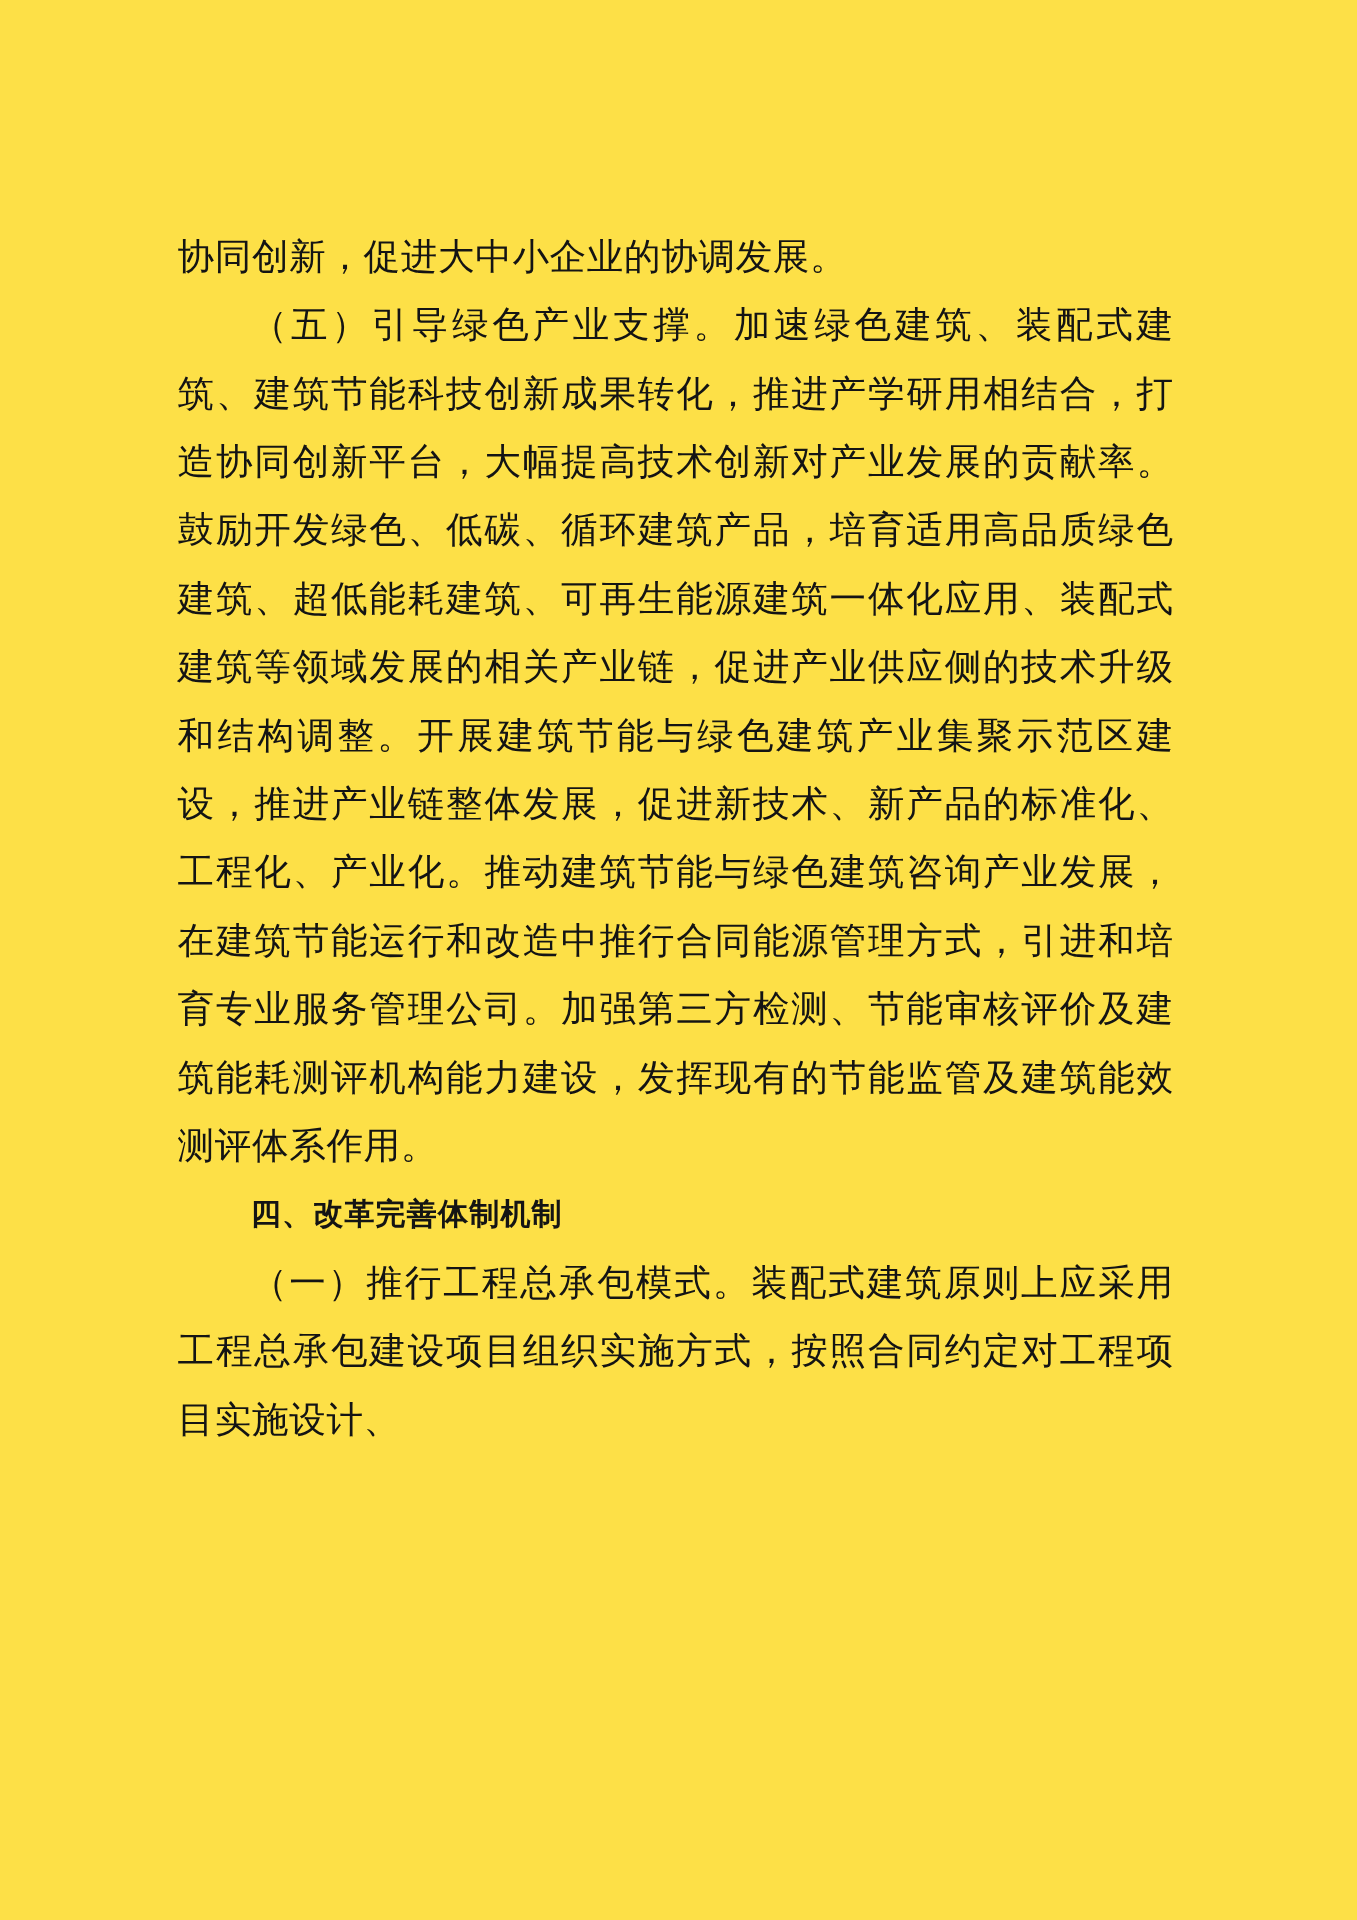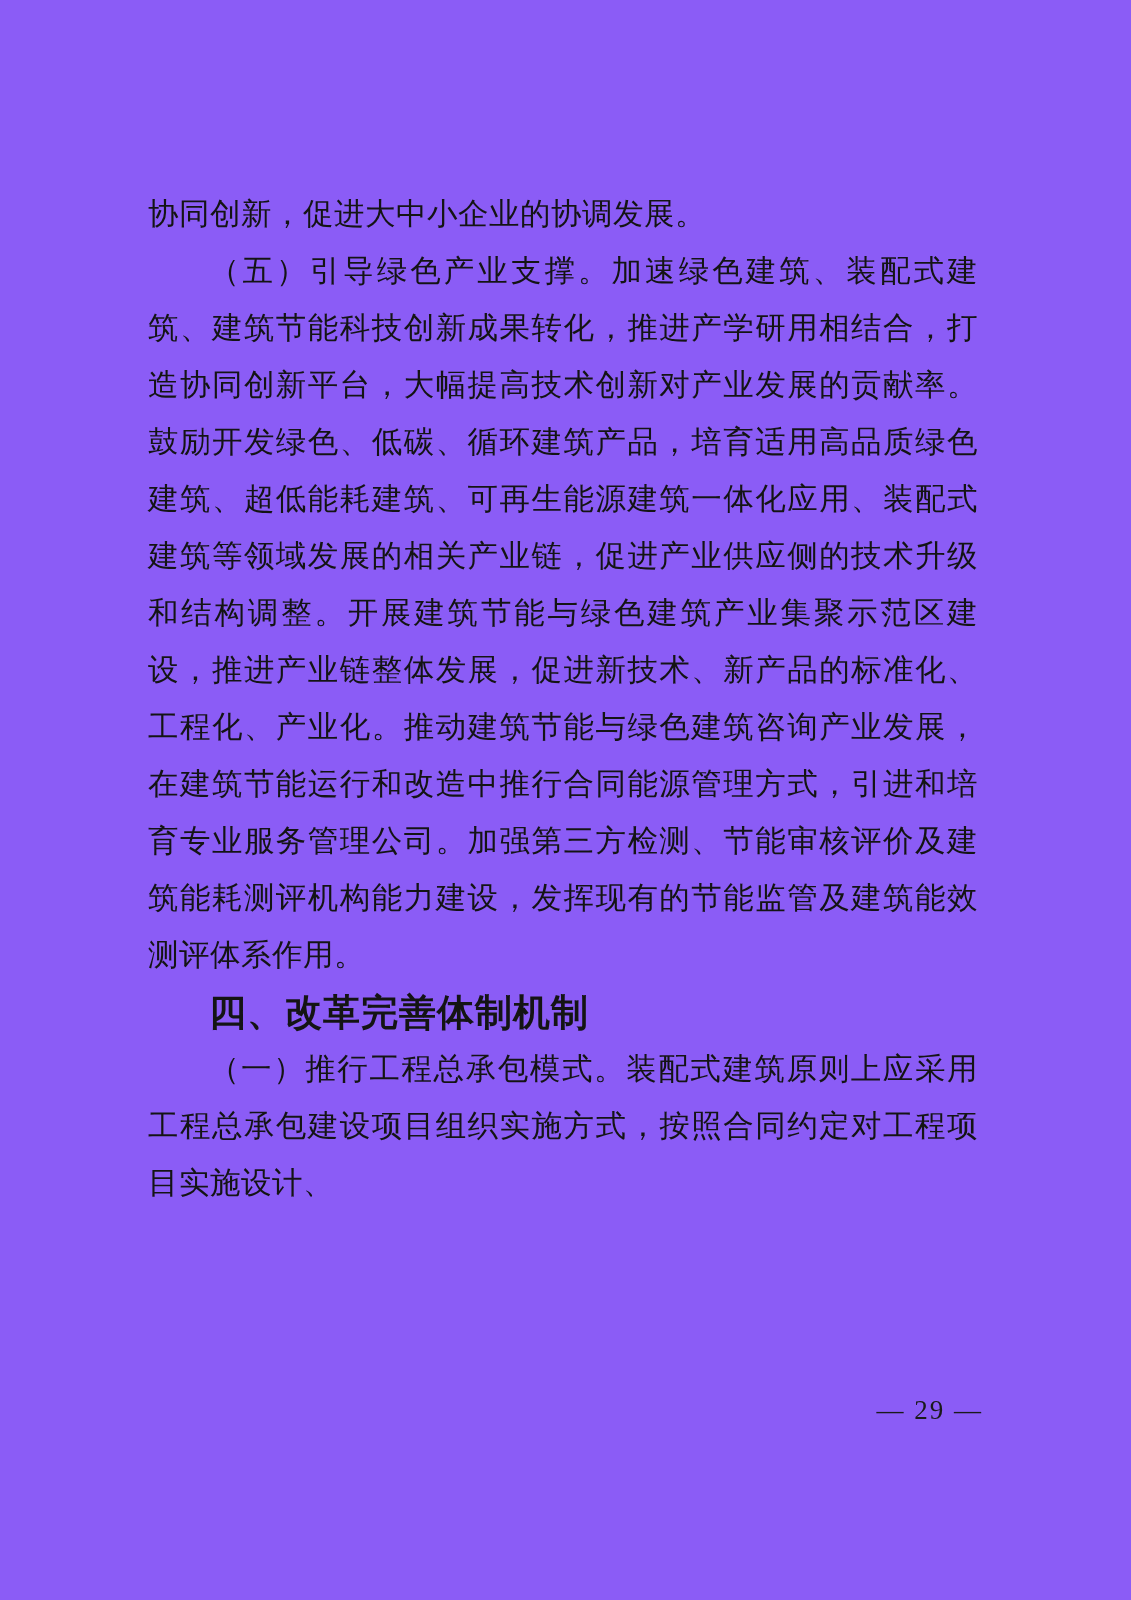--- a/index.html
+++ b/index.html
@@ -14,21 +14,21 @@
     overflow: hidden;
     font-family: "Liberation Serif", "DejaVu Serif", serif;
     color: #141414;
   }
   .page {
     position: absolute;
     left: 0;
     top: 0;
     width: 1131px;
     height: 1600px;
-    background: #8b5cf6;
+    background: #fde047;
   }
   .content {
     position: absolute;
     left: 148px;
     top: 186px;
     width: 830px;
   }
   .para {
     font-size: 30.5px;
     line-height: 57px;
@@ -36,21 +36,21 @@
     text-align: justify;
     text-justify: inter-ideograph;
     margin: 0 0 0 0;
     text-indent: 0;
     font-family: "Liberation Serif", "DejaVu Serif", serif;
   }
   .indent {
     text-indent: 61px;
   }
   .heading {
-    font-size: 37px;
+    font-size: 25px;
     line-height: 57px;
     font-weight: bold;
     text-indent: 61px;
     margin: 0;
     letter-spacing: 1px;
     font-family: "Liberation Sans", "DejaVu Sans", sans-serif;
   }
   .footer {
     position: absolute;
     left: 0;
@@ -75,14 +75,13 @@
 
 
     <p class="para indent">（五）引导绿色产业支撑。加速绿色建筑、装配式建筑、建筑节能科技创新成果转化，推进产学研用相结合，打造协同创新平台，大幅提高技术创新对产业发展的贡献率。鼓励开发绿色、低碳、循环建筑产品，培育适用高品质绿色建筑、超低能耗建筑、可再生能源建筑一体化应用、装配式建筑等领域发展的相关产业链，促进产业供应侧的技术升级和结构调整。开展建筑节能与绿色建筑产业集聚示范区建设，推进产业链整体发展，促进新技术、新产品的标准化、工程化、产业化。推动建筑节能与绿色建筑咨询产业发展，在建筑节能运行和改造中推行合同能源管理方式，引进和培育专业服务管理公司。加强第三方检测、节能审核评价及建筑能耗测评机构能力建设，发挥现有的节能监管及建筑能效测评体系作用。</p>
 
     <h2 class="heading">四、改革完善体制机制</h2>
 
     <p class="para indent">（一）推行工程总承包模式。装配式建筑原则上应采用工程总承包建设项目组织实施方式，按照合同约定对工程项目实施设计、</p>
 
   </div>
 
-  <div class="footer">—  29  —</div>
 </div>
 
 </body></html>

